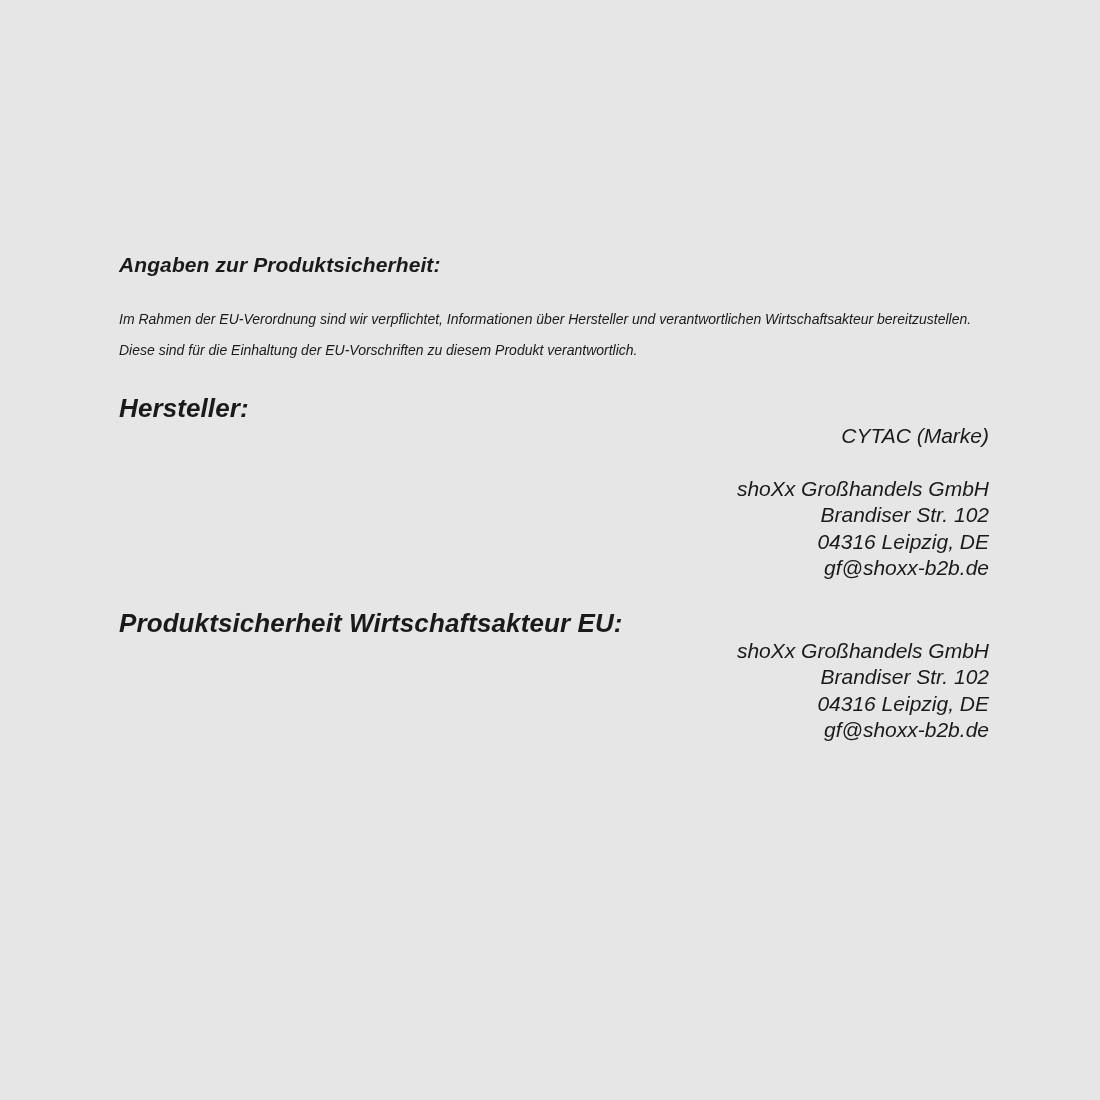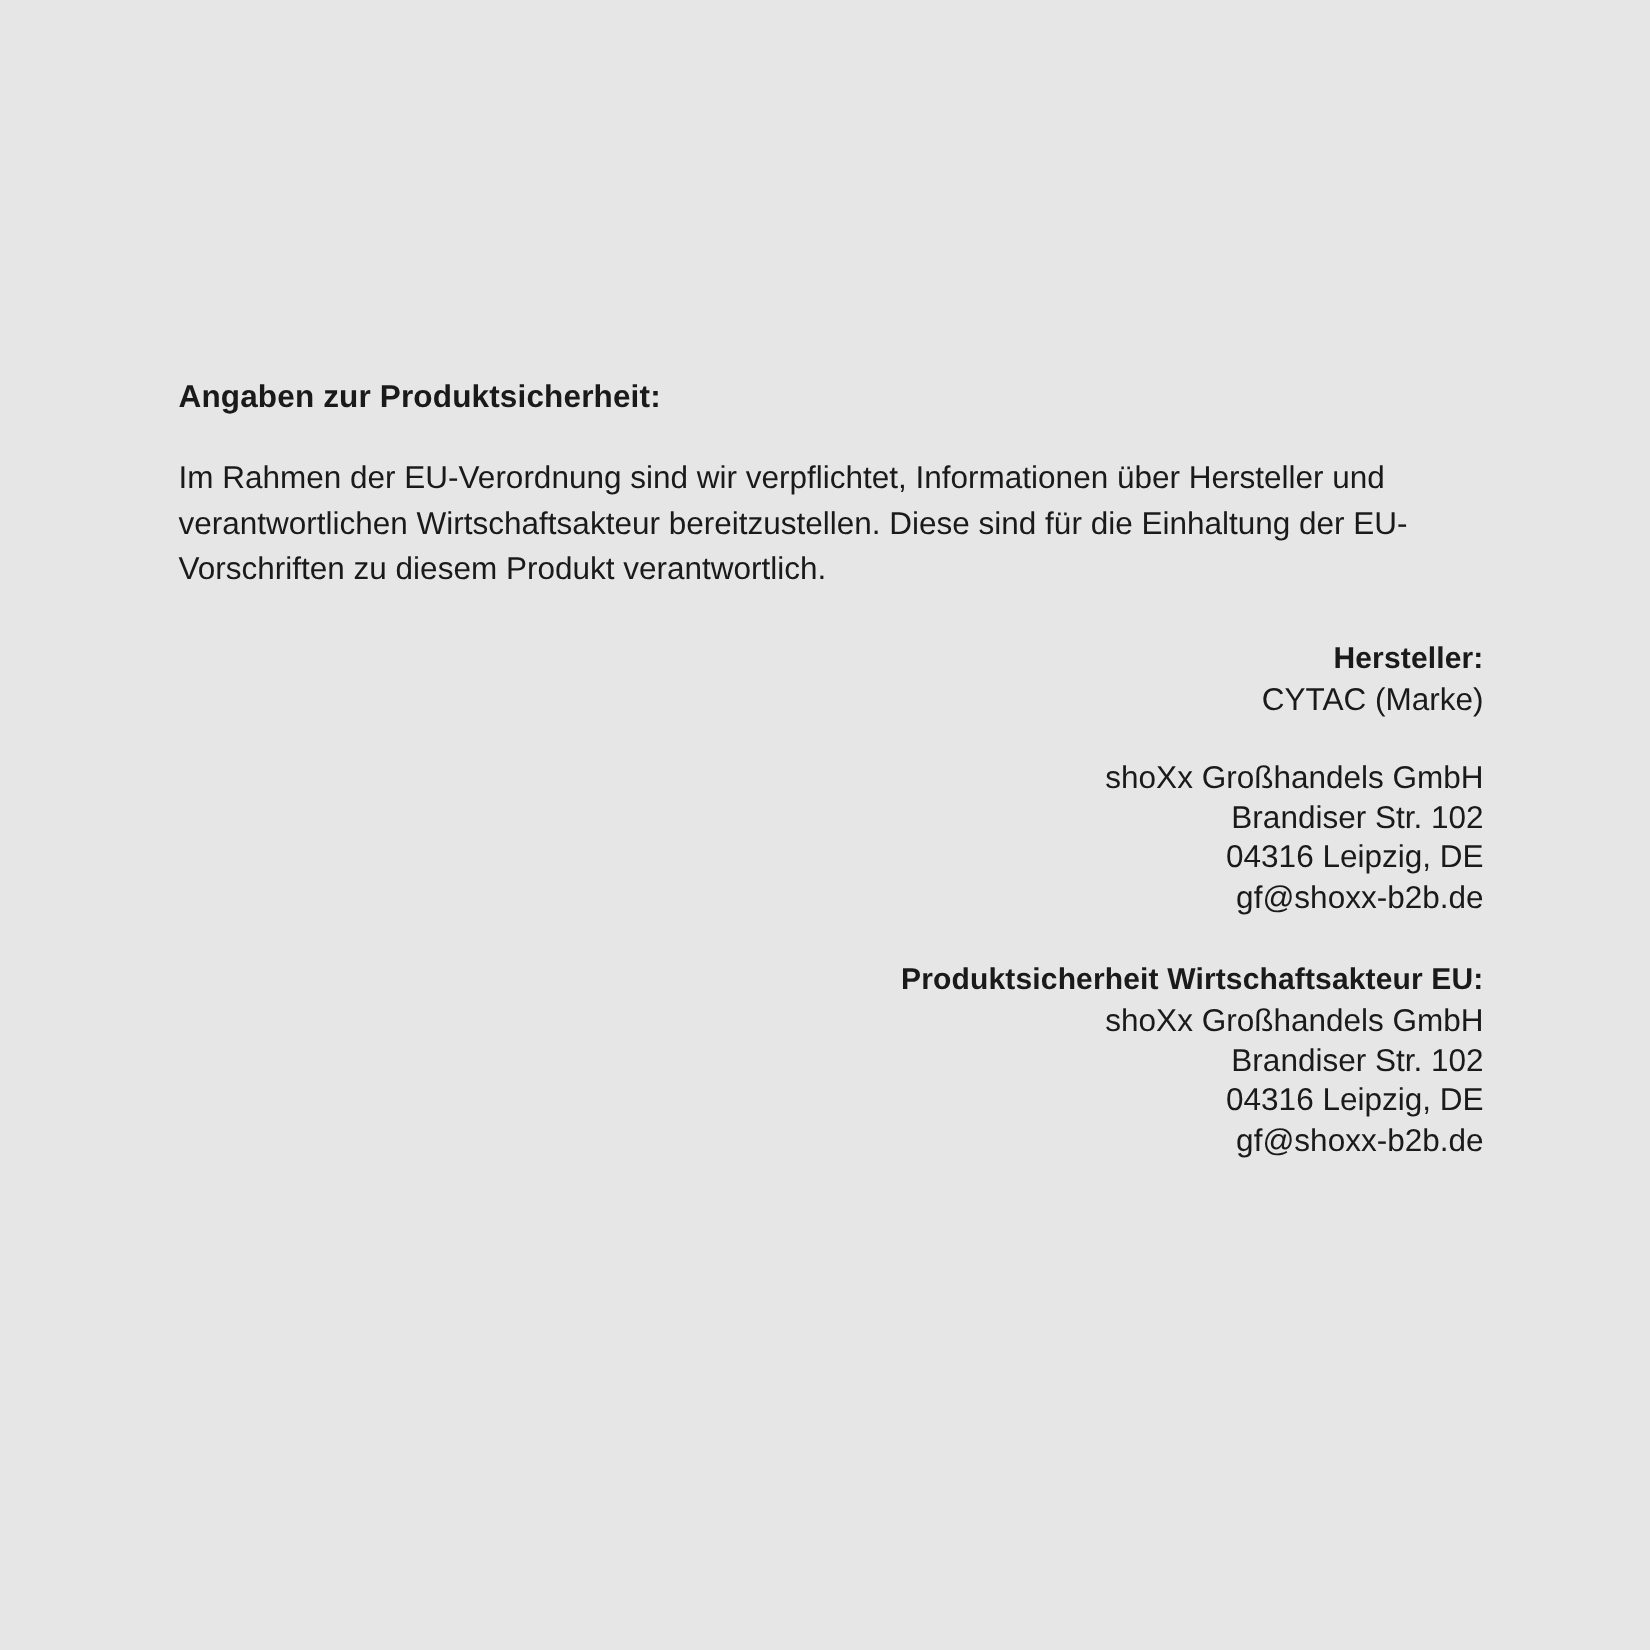--- a/index.html
+++ b/index.html
@@ -12,53 +12,53 @@
     background: #e6e6e6;
     font-family: "Liberation Sans", sans-serif;
     color: #1a1a1a;
     overflow: hidden;
   }
   .page {
     position: relative;
     width: 1100px;
     height: 1100px;
     box-sizing: border-box;
+    font-style: italic;
   }
   .content {
     position: absolute;
     left: 119px;
     top: 250px;
     width: 870px;
   }
   .heading {
     font-weight: bold;
     font-size: 21px;
     line-height: 30px;
     letter-spacing: 0.1px;
     margin: 0 0 24px 0;
   }
   .intro {
-    font-size: 21px;
+    font-size: 14px;
     line-height: 30.5px;
     margin: 0 0 28px 0;
     max-width: 855px;
   }
   .block {
     margin: 0 0 26px 0;
   }
   .block:last-child {
     margin-bottom: 0;
   }
   .block-title {
     font-weight: bold;
-    font-size: 20px;
+    font-size: 26px;
     line-height: 30px;
     letter-spacing: 0.1px;
     margin: 0;
-    text-align: right;
   }
   .block-line {
     font-size: 21px;
     line-height: 26.5px;
     margin: 0;
     text-align: right;
   }
 </style>
 </head>
 <body>

